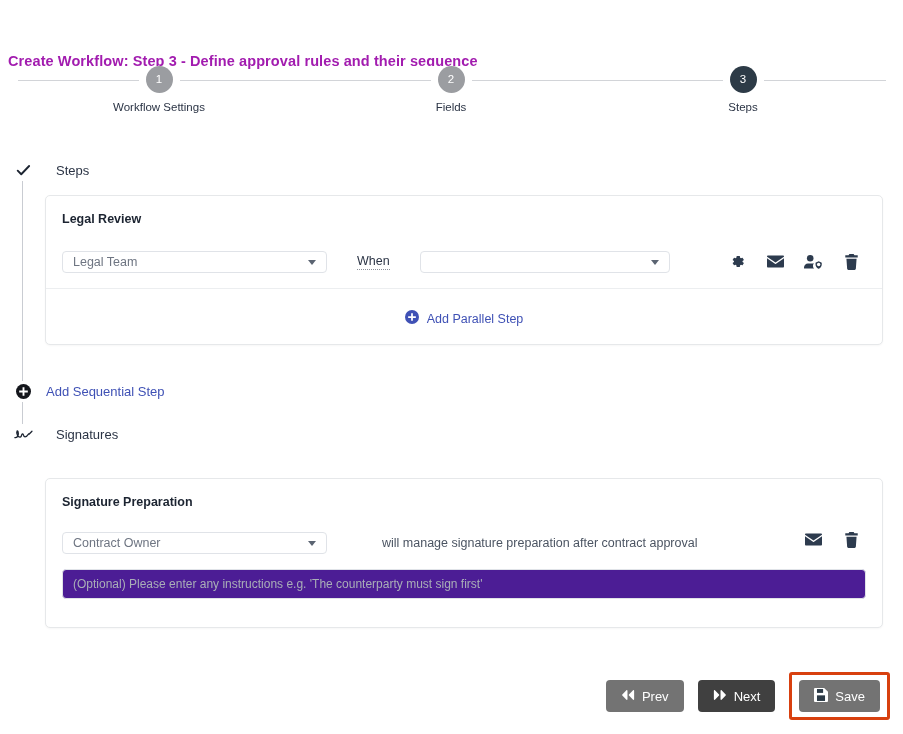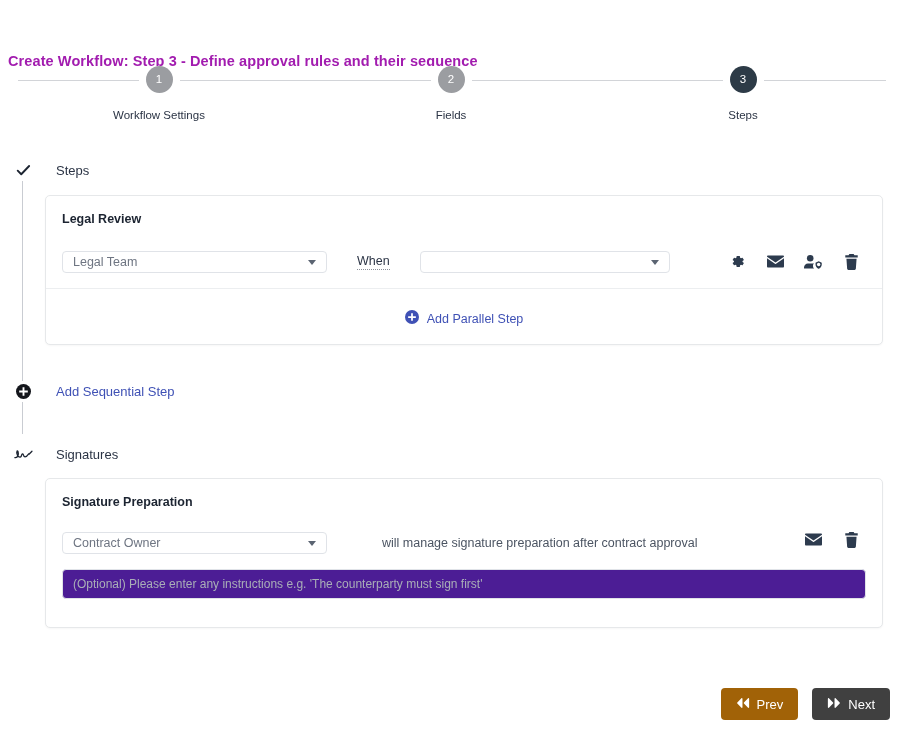--- a/index.html
+++ b/index.html
@@ -60,21 +60,21 @@
     font-size: 11.5px;
     color: #ffffff;
     background: #9b9da1;
     position: relative;
     z-index: 2;
   }
   .step-circle.active {
     background: #2d3b47;
   }
   .step-label {
-    margin-top: 16px;
+    margin-top: 8px;
     font-size: 11.5px;
     color: #2b3445;
   }
   .step-circle-wrap {
     display: inline-block;
     background: #ffffff;
     padding: 0 7px;
   }
 
   
@@ -103,42 +103,42 @@
     position: relative;
     z-index: 2;
     padding: 3px 0;
   }
   .section-head .sec-label {
     font-size: 13px;
     color: #2b3445;
     margin-left: 12px;
   }
   #steps-section-head { left: 12px; top: 160px; }
-  #signatures-section-head { left: 12px; top: 444px; }
+  #signatures-section-head { left: 12px; top: 424px; }
 
   
   .add-seq {
     position: absolute;
     left: 12px;
     top: 381px;
     display: flex;
     align-items: center;
   }
   .add-seq .seq-icon {
     width: 22px;
     display: flex;
     align-items: center;
     justify-content: center;
     background: #ffffff;
     position: relative;
     z-index: 2;
     padding: 3px 0;
   }
   .add-seq .seq-label {
-    margin-left: 22px;
+    margin-left: 12px;
     font-size: 13px;
     color: #3f51b5;
     cursor: pointer;
   }
 
   
   .card {
     position: absolute;
     background: #ffffff;
     border: 1px solid #e6e8ea;
@@ -275,21 +275,21 @@
     align-items: center;
     justify-content: center;
     gap: 7px;
     font-size: 13px;
     color: #ffffff;
     padding: 0 15px;
     cursor: pointer;
     border: none;
     font-family: "Liberation Sans", sans-serif;
   }
-  .btn-dark { background: #a16207; }
+  .btn-dark { background: #737373; }
   .btn-muted { background: #404040; }
   .save-wrap {
     border: 3px solid #d8400f;
     border-radius: 3px;
     padding: 5px 7px;
     display: flex;
   }
 </style>
 </head>
 <body>
@@ -455,13 +455,25 @@
   <button class="btn btn-muted">
     <span>
       <svg width="14" height="12" viewBox="0 0 16 12" fill="#ffffff">
           <path d="M1 10.9V1.1c0-.6.7-.9 1.2-.5l4.7 4.9a.7.7 0 0 1 0 1l-4.7 4.9c-.5.4-1.2.1-1.2-.5z"></path>
           <path d="M8.6 10.9V1.1c0-.6.7-.9 1.2-.5l4.7 4.9a.7.7 0 0 1 0 1l-4.7 4.9c-.5.4-1.2.1-1.2-.5z"></path>
         </svg>
     </span>
     <span>Next</span>
   </button>
 
+  <div class="save-wrap">
+    <button class="btn btn-dark">
+      <span>
+        <svg width="14" height="14" viewBox="0 0 16 16" fill="#ffffff">
+            <path d="M1.4 0h10.2L16 4.4v10.2c0 .8-.6 1.4-1.4 1.4H1.4C.6 16 0 15.4 0 14.6V1.4C0 .6.6 0 1.4 0z"></path>
+            <rect x="3.4" y="1.2" width="7" height="4.4" fill="#2d3b47"></rect>
+            <rect x="3.4" y="8.4" width="9.2" height="6.4" fill="#2d3b47"></rect>
+          </svg>
+      </span>
+      <span>Save</span>
+    </button>
+  </div>
 </div>
 
 </body></html>

